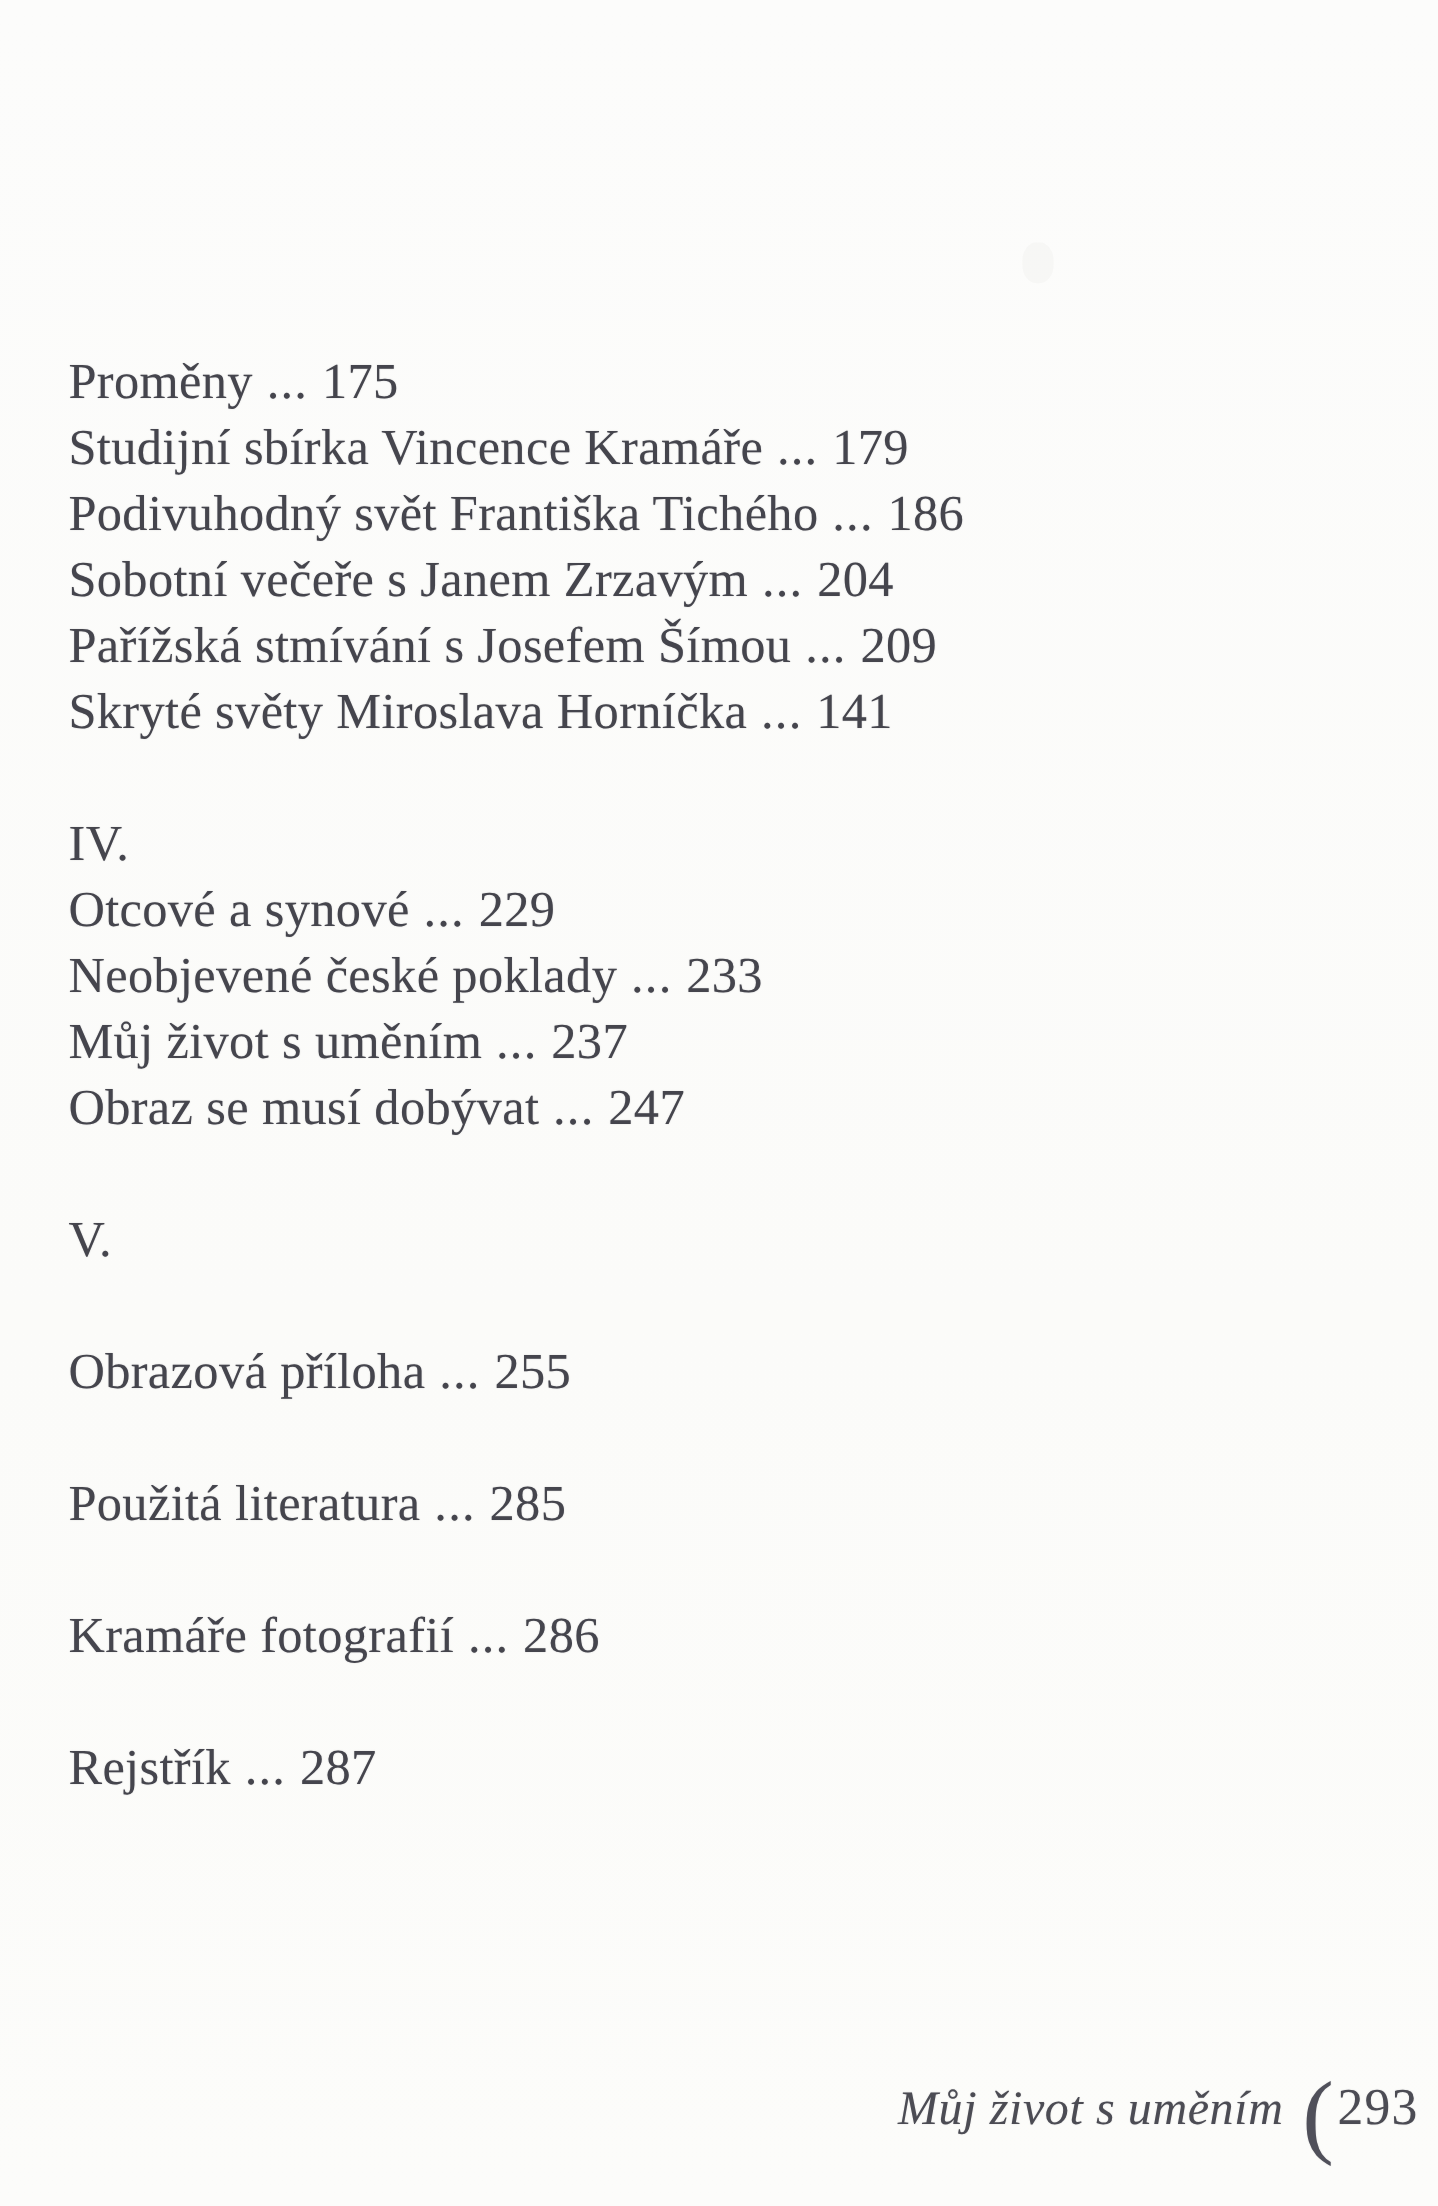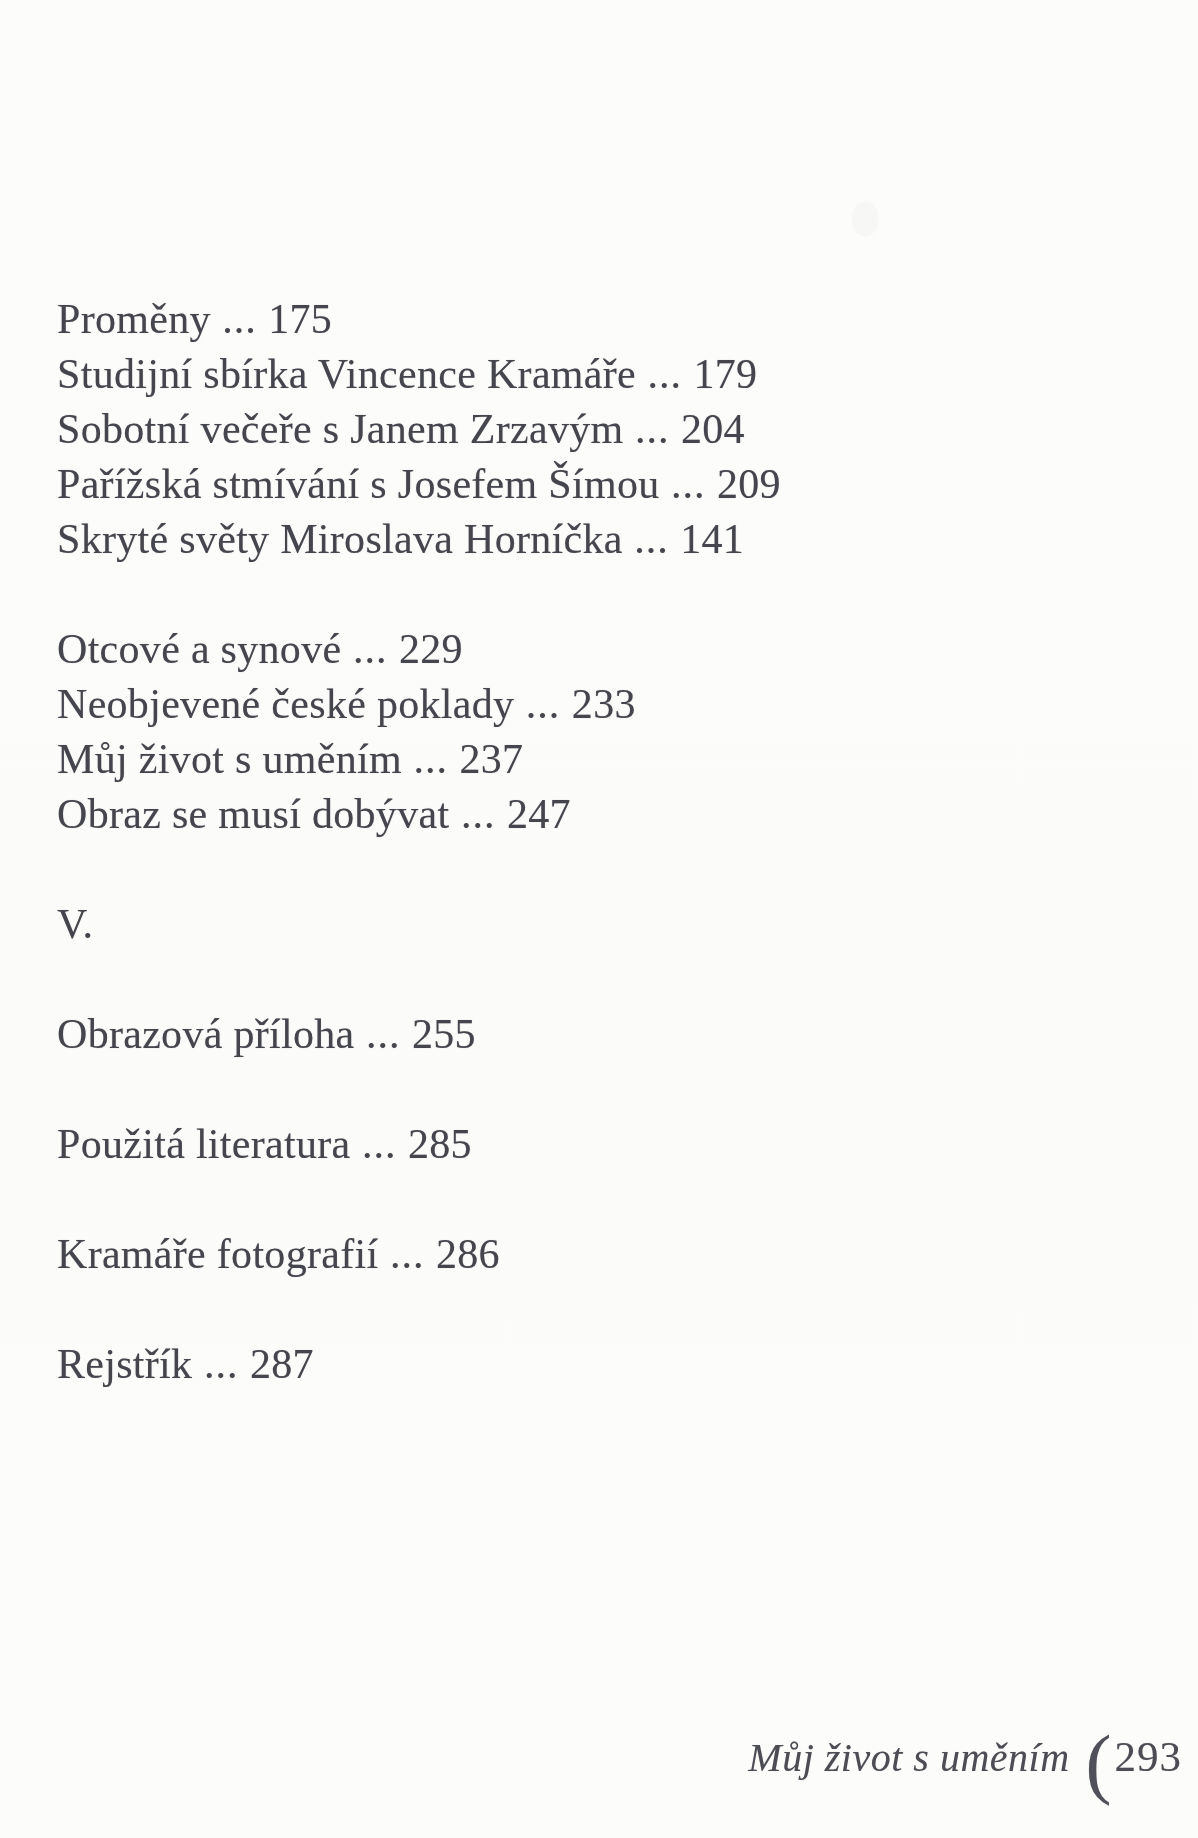--- a/index.html
+++ b/index.html
@@ -85,24 +85,26 @@
 </head>
 <body>
 
 <div class="page">
 
   <div class="artifact"></div>
 
   <div class="toc">
       <div class="line entry"><span>Proměny</span><span class="sep"> ... </span><span>175</span></div>
       <div class="line entry"><span>Studijní sbírka Vincence Kramáře</span><span class="sep"> ... </span><span>179</span></div>
+      <div class="line entry"><span>Podivuhodný svět Františka Tichého</span><span class="sep"> ... </span><span>186</span></div>
       <div class="line entry"><span>Sobotní večeře s Janem Zrzavým</span><span class="sep"> ... </span><span>204</span></div>
       <div class="line entry"><span>Pařížská stmívání s Josefem Šímou</span><span class="sep"> ... </span><span>209</span></div>
       <div class="line entry"><span>Skryté světy Miroslava Horníčka</span><span class="sep"> ... </span><span>141</span></div>
       <div class="gap"></div>
+      <div class="line section">IV.</div>
       <div class="line entry"><span>Otcové a synové</span><span class="sep"> ... </span><span>229</span></div>
       <div class="line entry"><span>Neobjevené české poklady</span><span class="sep"> ... </span><span>233</span></div>
       <div class="line entry"><span>Můj život s uměním</span><span class="sep"> ... </span><span>237</span></div>
       <div class="line entry"><span>Obraz se musí dobývat</span><span class="sep"> ... </span><span>247</span></div>
       <div class="gap"></div>
       <div class="line section">V.</div>
       <div class="gap"></div>
       <div class="line entry"><span>Obrazová příloha</span><span class="sep"> ... </span><span>255</span></div>
       <div class="gap"></div>
       <div class="line entry"><span>Použitá literatura</span><span class="sep"> ... </span><span>285</span></div>

